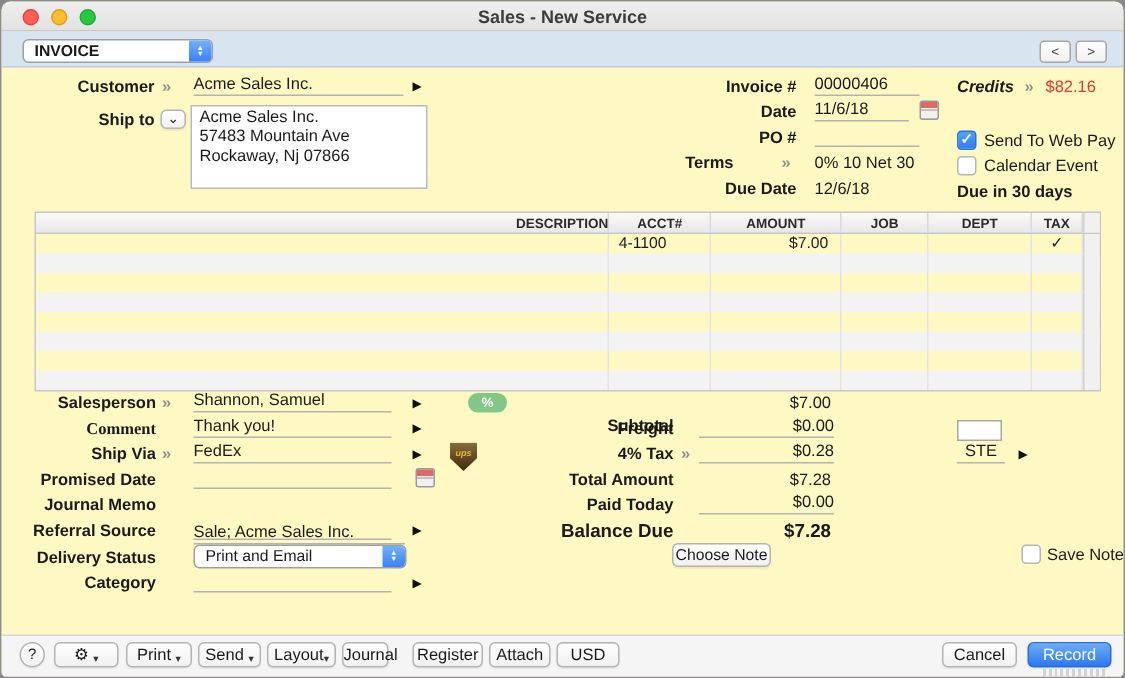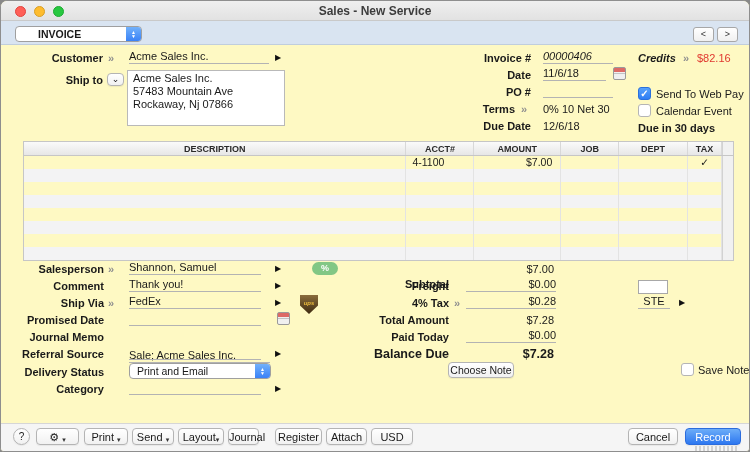--- a/index.html
+++ b/index.html
@@ -35,21 +35,21 @@
   .chk{position:absolute;width:13px;height:13px;border-radius:3px;border:1px solid #b5b5b5;background:#fff;}
   .chk.on{background:linear-gradient(#55a1fb,#2e7df4);border-color:#2a70dd;color:#fff;text-align:center;
       font-size:10px;line-height:12px;font-weight:bold;}
   
   .table{position:absolute;left:22px;top:140px;width:711px;border:1px solid #c6c6c6;}
   .thead{display:flex;height:14px;background:linear-gradient(#fafafa,#e7e7e7);border-bottom:1px solid #c6c6c6;}
   .th{font-size:9px;font-weight:bold;color:#2a2a2a;text-align:center;line-height:14px;border-right:1px solid #d8d8d8;}
   .trow{display:flex;height:13px;}
   .trow.alt{background:#f3f3f4;}
   .td{border-right:1px solid #e3e3e3;line-height:13px;font-size:10.5px;overflow:hidden;}
-  .c-desc{width:383px;} .c-acct{width:68px;padding-left:6px;} .c-amt{width:87px;text-align:right;padding-right:8px;}
+  .c-desc{width:383px;text-align:right;} .c-acct{width:68px;padding-left:6px;} .c-amt{width:87px;text-align:right;padding-right:8px;}
   .c-job{width:58px;} .c-dept{width:69px;} .c-tax{width:34px;text-align:center;}
   .c-scroll{width:11px;background:#f1f1f1;border-right:none;border-left:1px solid #d2d2d2;}
   
   .pill{position:absolute;background:#82c785;color:#fff;font-weight:bold;border-radius:7px;
         text-align:center;font-size:9px;}
   .ups{position:absolute;width:18px;height:19px;background:linear-gradient(#8a6d3b,#3e2a10);
        clip-path:polygon(0 0,100% 0,100% 55%,50% 100%,0 55%);color:#e8b93c;font-size:6px;
        font-weight:bold;font-style:italic;text-align:center;line-height:17px;}
   .btn{position:absolute;background:linear-gradient(#ffffff,#f1f1f1);border:1px solid #b4b4b4;
        border-radius:4px;text-align:center;font-size:11px;color:#1a1a1a;box-shadow:0 1px 1px rgba(0,0,0,.06);}
@@ -69,21 +69,21 @@
 
   <div class="titlebar">
     <span class="tl red"></span>
     <span class="tl yel"></span>
     <span class="tl grn"></span>
     <div class="title">Sales - New Service</div>
   </div>
 
   <div class="topbar"></div>
   <div class="select" style="left:14px;top:25px;width:127px;height:16px;">
-    <span style="padding-left:22px;font-weight:bold;font-size:10.5px;">INVOICE</span>
+    <span style="padding-left:7px;font-weight:bold;font-size:10.5px;">INVOICE</span>
     <span class="stepper">
       <span>▲</span>
         <span>▼</span>
     </span>
   </div>
   <div class="navbtn" style="left:692px;"><span>&lt;</span></div>
   <div class="navbtn" style="left:716px;"><span>&gt;</span></div>
 
   <div class="lbl" style="left:20px;top:51px;width:82px;">Customer</div>
   <span class="chev" style="position:absolute;left:107px;top:51px;">»</span>
@@ -94,36 +94,36 @@
 
   <div class="lbl" style="left:40px;top:73px;width:62px;">Ship to</div>
   <div class="btn" style="left:106px;top:72px;width:17px;height:13px;line-height:10px;font-size:9px;">
     <span>⌄</span>
   </div>
   <div class="addr" style="left:126px;top:69px;width:158px;height:56px;">Acme Sales Inc.
 57483 Mountain Ave
 Rockaway, Nj 07866</div>
 
   <div class="lbl" style="left:440px;top:51px;width:90px;">Invoice #</div>
-  <div class="ufield" style="left:542px;top:49px;width:70px;font-style:italic;">
+  <div class="ufield" style="left:542px;top:49px;width:70px;">
     <span>00000406</span>
   </div>
 
   <div class="lbl" style="left:440px;top:68px;width:90px;">Date</div>
   <div class="ufield" style="left:542px;top:66px;width:63px;">
     <span>11/6/18</span>
   </div>
   <span class="cal" style="left:612px;top:66px;"></span>
 
   <div class="lbl" style="left:440px;top:85px;width:90px;">PO #</div>
   <div class="ufield" style="left:542px;top:83px;width:70px;">
     <span></span>
   </div>
 
-  <div class="lbl" style="left:430px;top:102px;width:84px;">Terms</div>
+  <div class="lbl" style="left:404px;top:102px;width:84px;">Terms</div>
   <span class="chev" style="position:absolute;left:520px;top:102px;">»</span>
   <div class="val" style="left:542px;top:102px;">0% 10 Net 30</div>
 
   <div class="lbl" style="left:440px;top:119px;width:90px;">Due Date</div>
   <div class="val" style="left:542px;top:119px;">12/6/18</div>
 
   <div class="lbl" style="left:637px;top:51px;width:42px;text-align:left;font-style:italic;">Credits</div>
   <span class="chev" style="position:absolute;left:682px;top:51px;">»</span>
   <div class="val" style="left:696px;top:51px;color:#e0382f;">$82.16</div>
 
@@ -218,21 +218,21 @@
   </div>
 
   <div class="lbl" style="left:20px;top:262px;width:83px;">Salesperson</div>
   <span class="chev" style="position:absolute;left:107px;top:262px;">»</span>
   <div class="ufield" style="left:128px;top:260px;width:132px;">
     <span>Shannon, Samuel</span>
   </div>
   <span class="arrow" style="left:274px;top:263px;">▶</span>
   <span class="pill" style="left:311px;top:261px;width:26px;height:13px;line-height:13px;">%</span>
 
-  <div class="lbl" style="left:20px;top:279px;width:83px;">Comment</div>
+  <div class="lbl" style="left:20px;top:279px;width:83px;font-family:Liberation Serif, serif;">Comment</div>
   <div class="ufield" style="left:128px;top:277px;width:132px;">
     <span>Thank you!</span>
   </div>
   <span class="arrow" style="left:274px;top:280px;">▶</span>
 
   <div class="lbl" style="left:20px;top:296px;width:83px;">Ship Via</div>
   <span class="chev" style="position:absolute;left:107px;top:296px;">»</span>
   <div class="ufield" style="left:128px;top:294px;width:132px;">
     <span>FedEx</span>
   </div>

